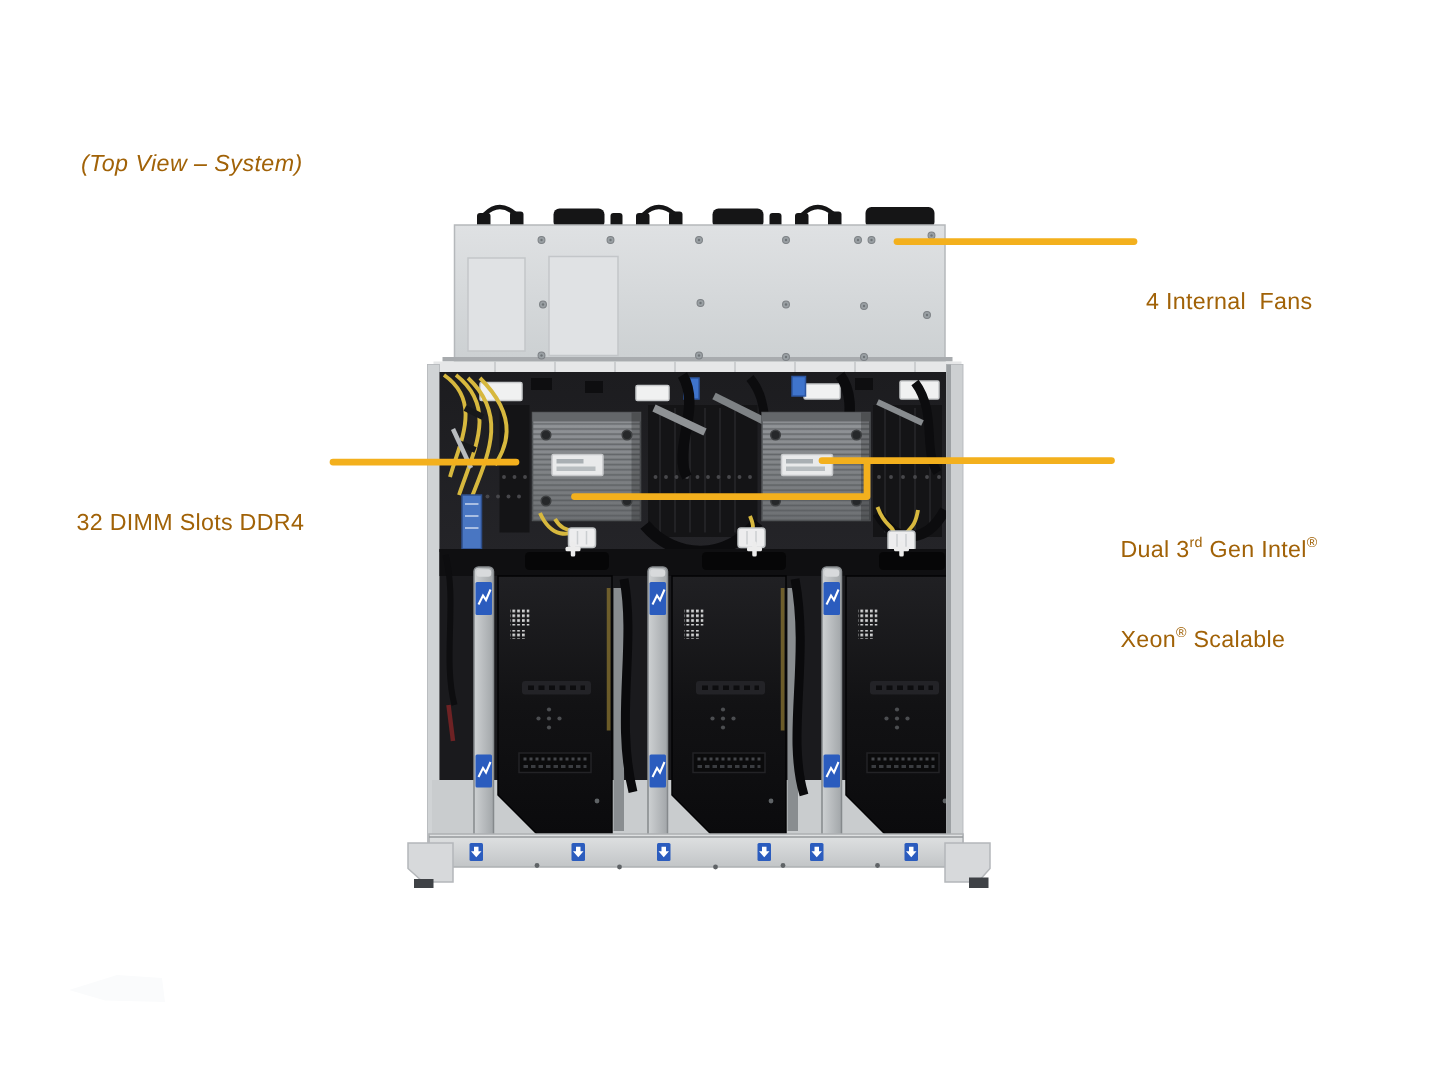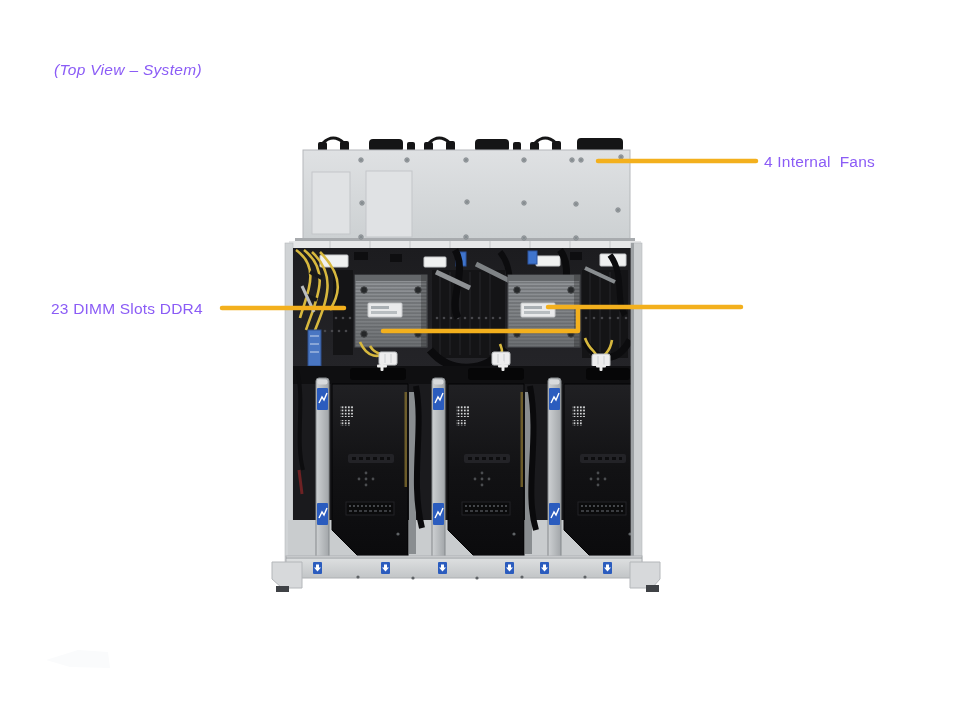--- a/index.html
+++ b/index.html
@@ -1,19 +1,19 @@
 <!DOCTYPE html>
 <html><head>
 <meta charset="utf-8">
 <style>
   html,body{margin:0;padding:0;background:#ffffff;}
   #page{position:relative;width:960px;height:720px;background:#ffffff;overflow:hidden;
         font-family:"Liberation Sans",sans-serif;color:#1d1e20;}
   #art{position:absolute;left:0;top:0;width:960px;height:720px;}
-  .label{position:absolute;font-size:15.5px;line-height:20px;white-space:pre;color:#8b5cf6;letter-spacing:.2px;}
+  .label{position:absolute;font-size:15.5px;line-height:20px;white-space:pre;color:#a16207;letter-spacing:.2px;margin-top:40px;}
   .label.title{font-style:italic;letter-spacing:.3px;}
   .label sup{font-size:9.5px;line-height:0;}
   .cpu-block div{white-space:pre;}
 </style>
 </head>
 <body>
 
 <div id="page">
 
   <svg id="art" viewBox="0 0 960 720">
@@ -362,18 +362,20 @@
       <path d="M598,161 H756" stroke="#F3B01D"></path>
       <path d="M222,308 H344" stroke="#F3B01D"></path>
       <path d="M741,307 H548 M578,307 V331 H383" stroke="#F3B01D"></path>
     </g>
   </svg>
 
   <div class="label title" style="left:54px;top:60px;">(Top View – System)</div>
 
   <div class="label" style="left:764px;top:152px;">4 Internal  Fans</div>
 
-  <div class="label" style="left:51px;top:299px;">23 DIMM Slots DDR4</div>
+  <div class="label" style="left:51px;top:299px;">32 DIMM Slots DDR4</div>
 
   <div class="label cpu-block" style="left:747px;top:277px;width:210px;">
+    <div><span>Dual 3</span><sup>rd</sup><span> Gen Intel</span><sup>®</sup></div>
+    <div><span>Xeon</span><sup>®</sup><span> Scalable</span></div>
   </div>
 
 </div>
 
 </body></html>

